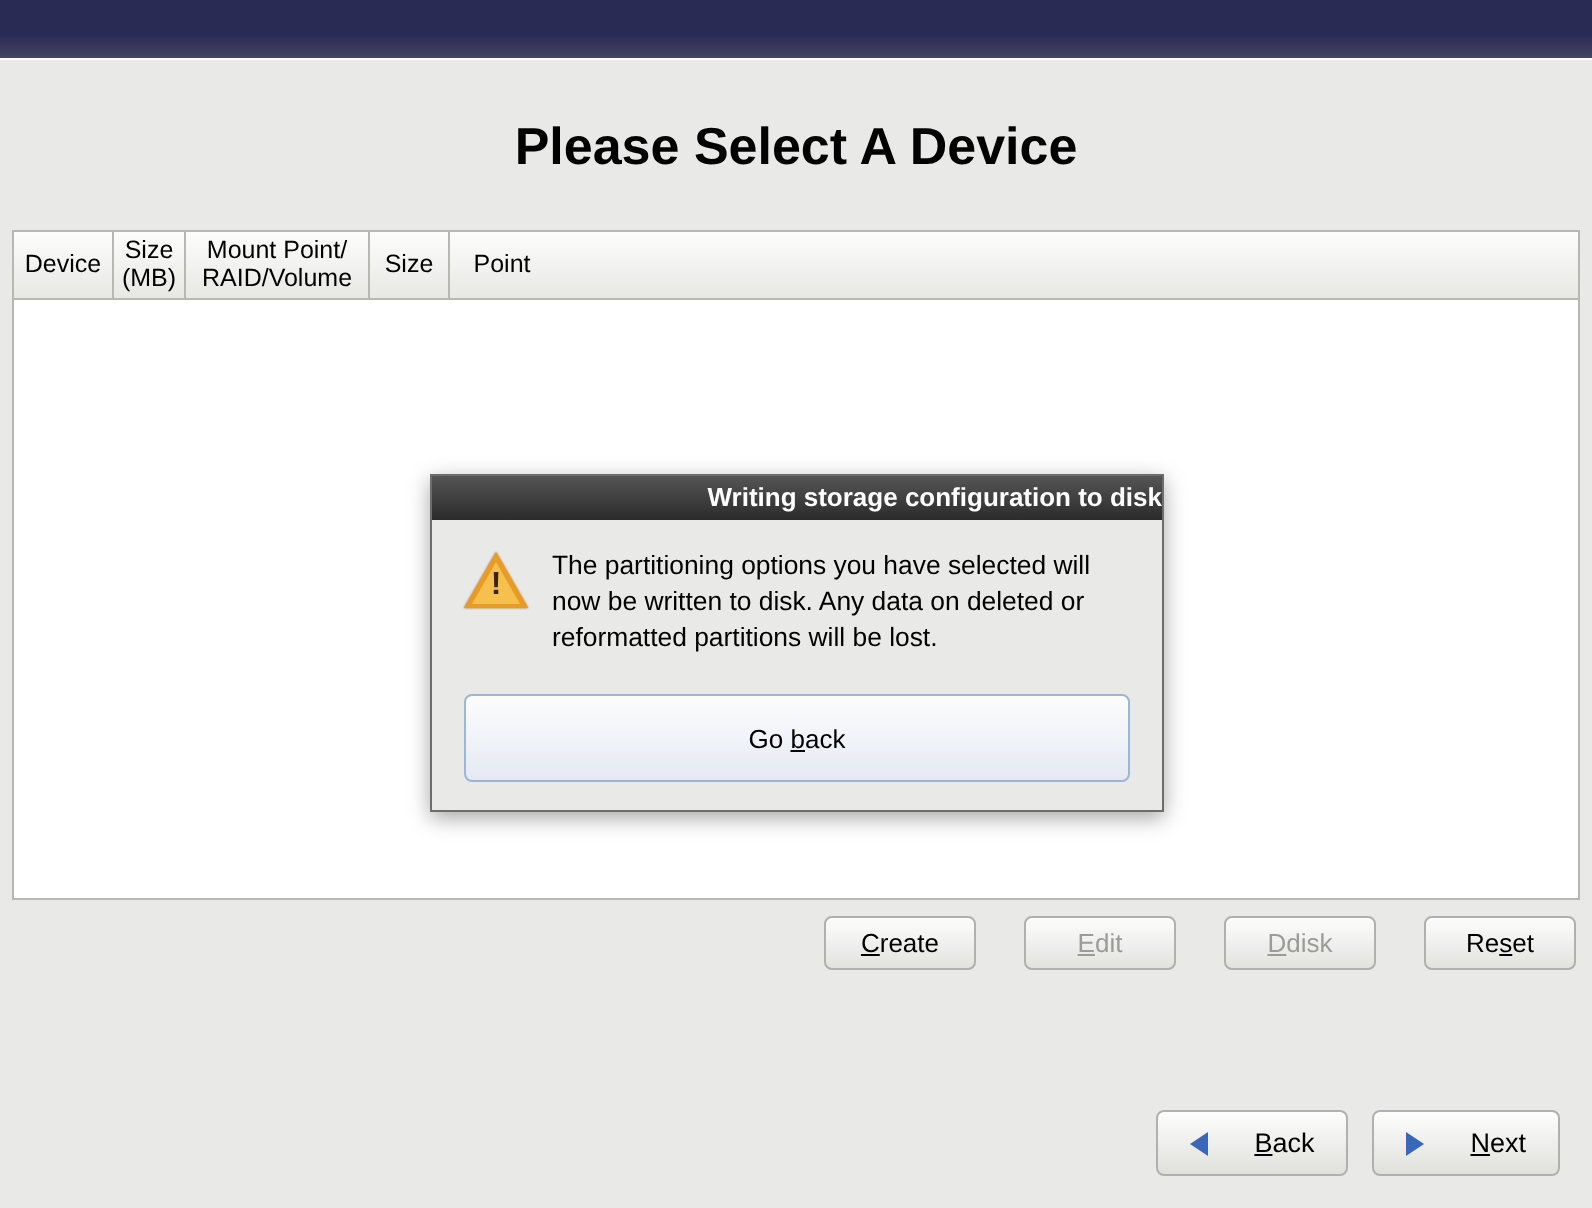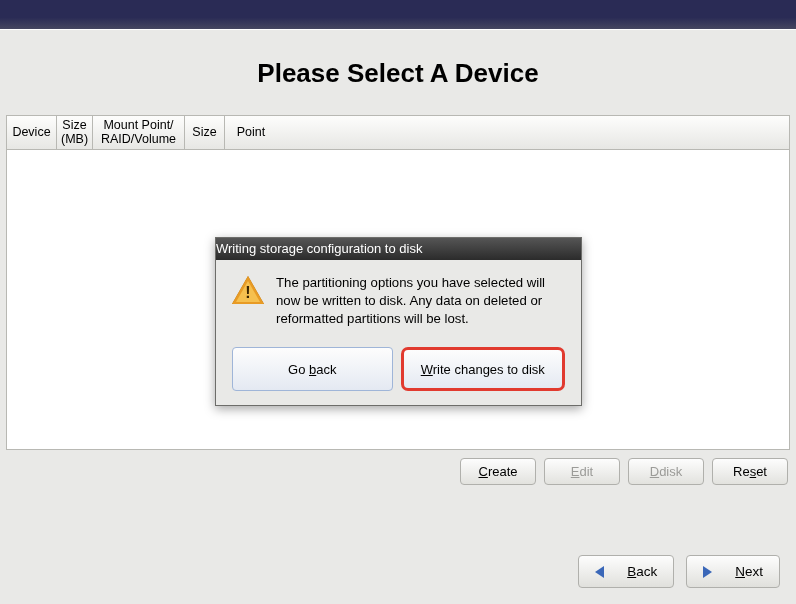--- a/index.html
+++ b/index.html
@@ -46,21 +46,21 @@
       line-height: 1.1;
       text-align: center;
     }
     .header-cell.last { border-right: none; flex: 0 0 auto; }
     .table-body {
       background: #fff;
       height: calc(100% - 34px);
     }
     .action-row {
       display: flex;
-      gap: 8px;
+      gap: 24px;
       justify-content: flex-end;
       padding: 8px 8px 0;
     }
     .btn {
       height: 27px;
       min-width: 76px;
       padding: 0 14px;
       border: 1px solid #b0b0ac;
       border-radius: 4px;
       background: linear-gradient(to bottom, #fdfdfd, #e2e2de);
@@ -110,23 +110,23 @@
       top: 237px;
       width: 367px;
       background: #e9e9e7;
       border: 1px solid #6d6d6a;
       box-shadow: 0 3px 10px rgba(0,0,0,0.35);
     }
     .dialog-title {
       height: 22px;
       background: linear-gradient(to bottom, #555555, #2b2b2b);
       color: #fff;
-      font-weight: normal;
-      font-size: 13px;
-      text-align: left;
+      font-weight: bold;
+      font-size: 13px;
+      text-align: right;
       line-height: 22px;
     }
     .dialog-body {
       padding: 14px 16px 16px;
       display: flex;
       gap: 12px;
       align-items: flex-start;
     }
     .warning-icon {
       width: 32px;
@@ -241,17 +241,14 @@
   <div class="dialog-body">
     <div class="warning-icon">
       <div class="warning-triangle"></div>
     </div>
     <div class="dialog-text">The partitioning options you have selected will now be written to disk.  Any data on deleted or reformatted partitions will be lost.</div>
   </div>
   <div class="dialog-buttons">
     <button class="dlg-btn">
         <span><span>Go </span><span class="underline-first">b</span><span>ack</span></span>
       </button>
-    <button class="dlg-btn highlight">
-        <span><span class="underline-first">W</span><span>rite changes to disk</span></span>
-      </button>
   </div>
 </div>
 
 </body></html>

